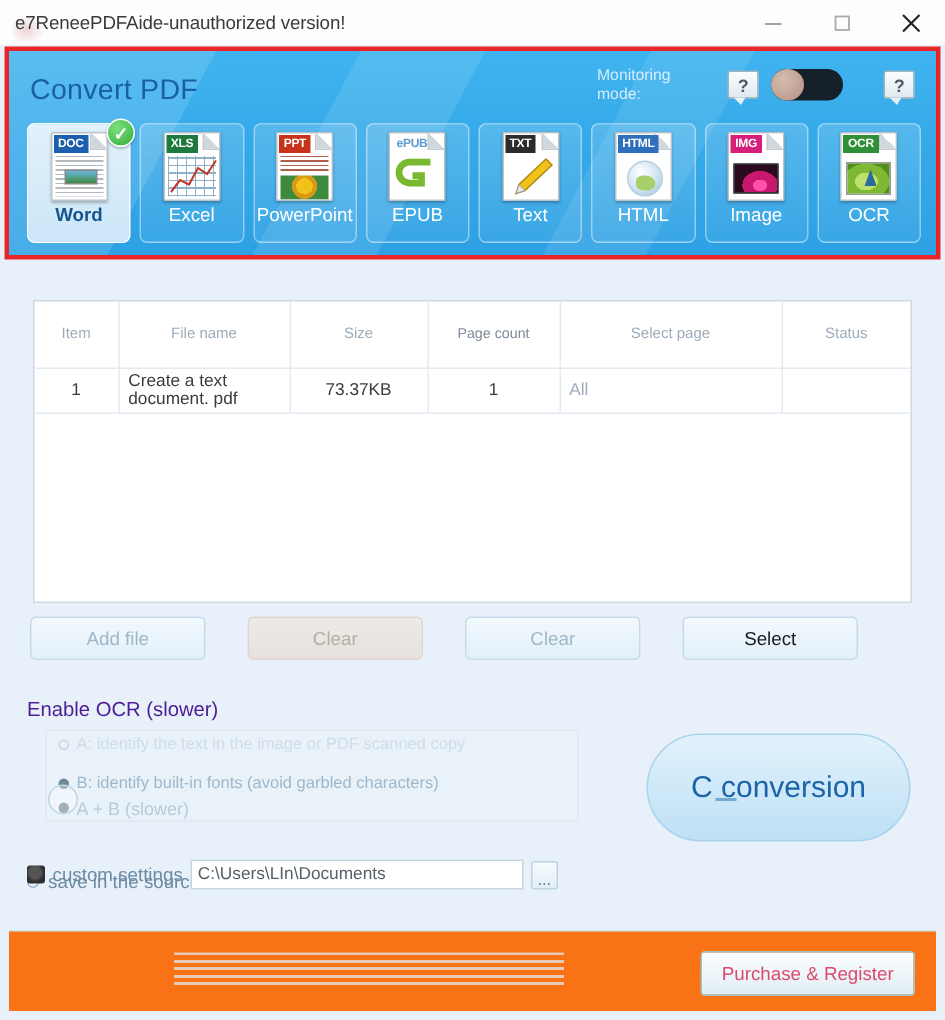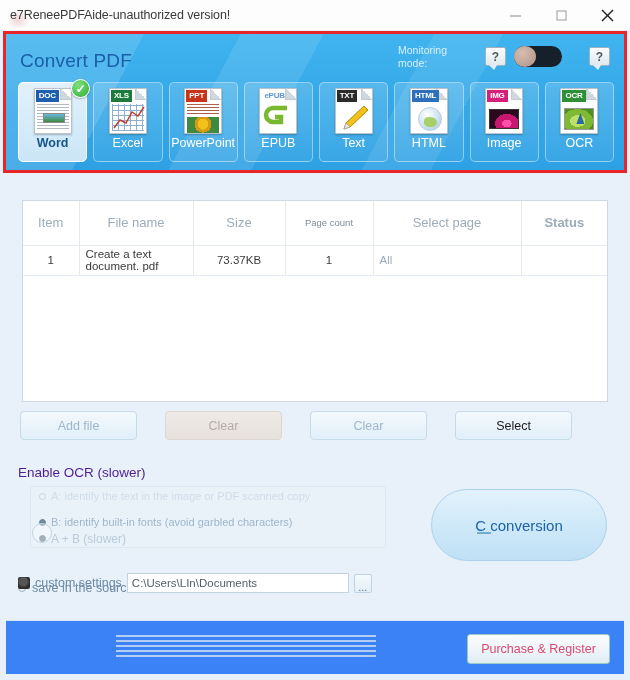--- a/index.html
+++ b/index.html
@@ -172,21 +172,21 @@
   
   .tablebox {
     position: absolute; left: 22px; top: 200px;
     width: 586px; height: 202px;
     background: #ffffff;
     border: 1px solid #cfd9e3;
   }
   table { width: 100%; border-collapse: collapse; table-layout: fixed; }
   th {
     font-weight: normal;
-    font-size: 13px; color: #9dacbb;
+    font-size: 10px; color: #9dacbb;
     height: 44px;
     border-right: 1px solid #e3eaf1;
     border-bottom: 1px solid #e3eaf1;
     text-align: center;
   }
   th:last-child { border-right: none; }
   th.small { font-size: 9.5px; color: #7e8c99; }
   td {
     height: 30px;
     font-size: 11.5px; color: #3b3b3b;
@@ -195,21 +195,21 @@
     text-align: center;
     padding: 0 6px;
   }
   td:last-child { border-right: none; }
   td.left { text-align: left; }
   td.muted { color: #9dacbb; }
   .col-item { width: 56px; }
   .col-size { width: 92px; }
   .col-pages { width: 88px; }
   .col-select { width: 148px; }
-  .col-status { width: 86px; font-weight: bold; }
+  .col-status { width: 86px; }
 
   
   .actions {
     position: absolute; left: 20px; top: 411px;
     width: 552px; height: 29px;
     display: flex; gap: 28px;
   }
   .abtn {
     flex: 1 1 0;
     border: 1px solid #c6dbea;
@@ -304,33 +304,33 @@
   .convert {
     position: absolute; left: 431px; top: 489px;
     width: 176px; height: 72px;
     border-radius: 36px;
     border: 1px solid #a9d3ec;
     background: linear-gradient(180deg, #e3f2fc 0%, #cde8f8 55%, #bfe0f5 100%);
     display: flex; align-items: center; justify-content: center;
     position: absolute;
   }
   .convert-label {
-    font-size: 15px; color: #1c63a8;
+    font-size: 20px; color: #1c63a8;
     position: relative;
   }
   .convert-underline {
     position: absolute; left: 50%; margin-left: -42px; top: 42px;
     width: 14px; height: 2px; background: #5d9cc9; opacity: .8;
   }
 
   
   .bottombar {
     position: absolute; left: 6px; top: 620px;
     width: 618px; height: 54px;
-    background: #3b82f6;
+    background: #f97316;
     border-top: 1px solid #d4e4f2;
   }
   .bottom-ghost {
     position: absolute; left: 110px; top: 14px;
     width: 260px; height: 22px;
     background:
       repeating-linear-gradient(180deg, rgba(225,235,245,.9) 0 2px, rgba(255,255,255,0) 2px 5px);
     opacity: .8;
   }
   .purchase {

